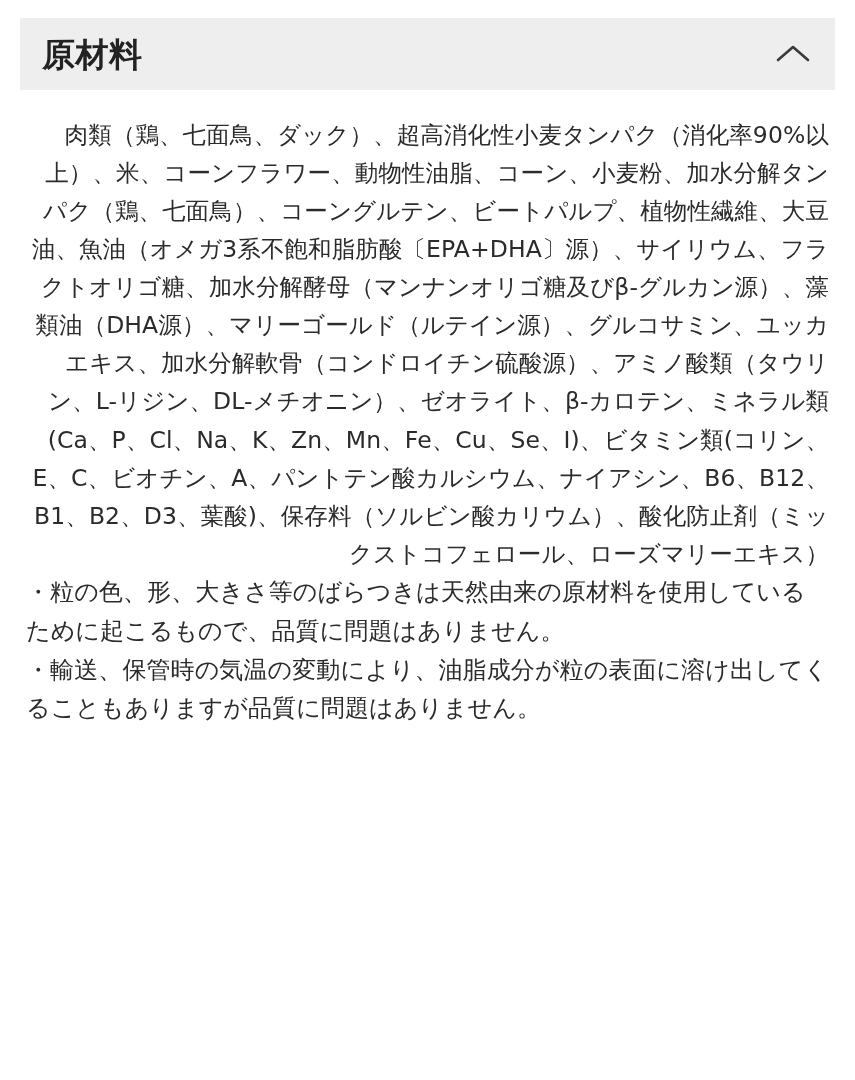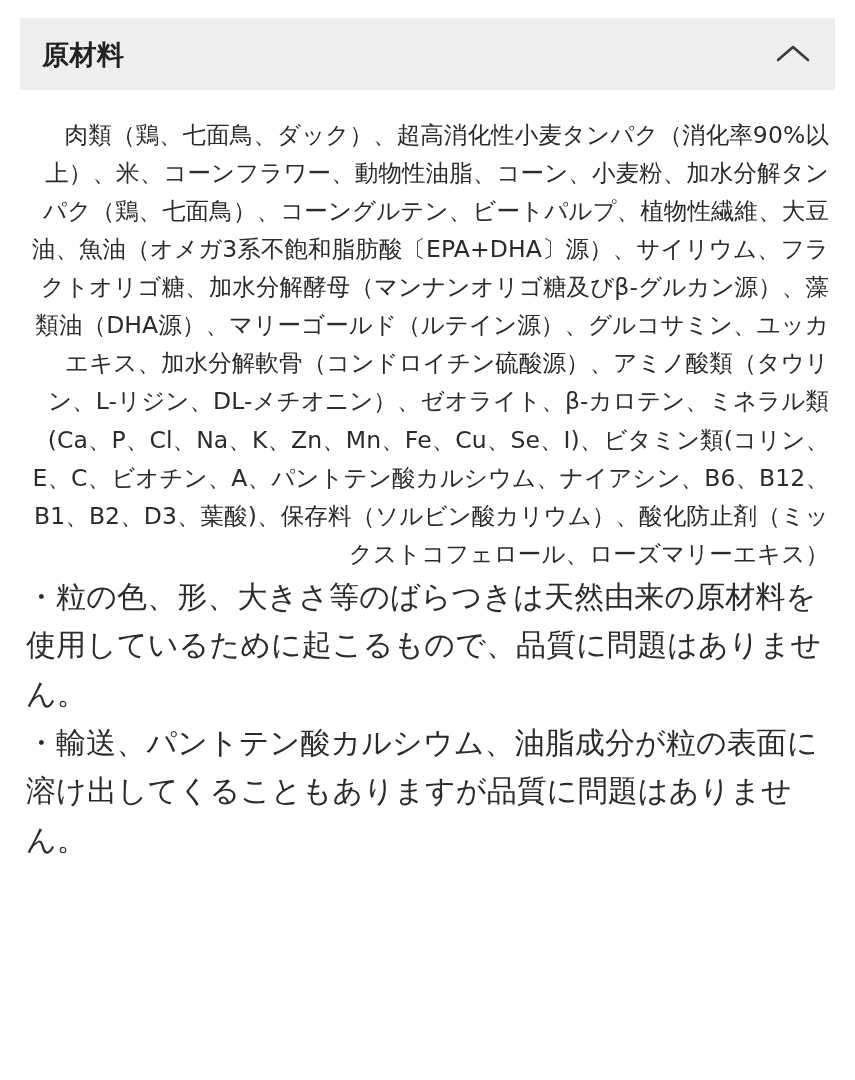--- a/index.html
+++ b/index.html
@@ -30,21 +30,21 @@
     height: 72px;
     margin: 0 20px;
     display: flex;
     align-items: center;
     justify-content: space-between;
     padding: 0 22px 0 22px;
     box-sizing: border-box;
   }
 
   .section-title {
-    font-size: 27px;
+    font-size: 33px;
     font-weight: bold;
     letter-spacing: 0.5px;
     color: #222222;
     line-height: 1;
   }
 
   .chevron {
     width: 40px;
     height: 40px;
     display: flex;
@@ -73,21 +73,21 @@
     white-space: normal;
     margin: 0;
   }
 
   .notes {
     margin: 0;
     padding: 0;
     list-style: none;
   }
   .notes li {
-    font-size: 30px;
+    font-size: 24px;
     line-height: 1.62;
     letter-spacing: 0.1px;
     color: #2b2b2b;
     word-break: break-all;
     margin: 0;
   }
 
   .spacer-bottom {
     height: 40px;
   }
@@ -105,19 +105,19 @@
       </svg>
     </div>
   </div>
 
   <div class="section-body">
 
     <p class="ingredients">肉類（鶏、七面鳥、ダック）、超高消化性小麦タンパク（消化率90%以上）、米、コーンフラワー、動物性油脂、コーン、小麦粉、加水分解タンパク（鶏、七面鳥）、コーングルテン、ビートパルプ、植物性繊維、大豆油、魚油（オメガ3系不飽和脂肪酸〔EPA+DHA〕源）、サイリウム、フラクトオリゴ糖、加水分解酵母（マンナンオリゴ糖及びβ-グルカン源）、藻類油（DHA源）、マリーゴールド（ルテイン源）、グルコサミン、ユッカエキス、加水分解軟骨（コンドロイチン硫酸源）、アミノ酸類（タウリン、L-リジン、DL-メチオニン）、ゼオライト、β-カロテン、ミネラル類(Ca、P、Cl、Na、K、Zn、Mn、Fe、Cu、Se、I)、ビタミン類(コリン、E、C、ビオチン、A、パントテン酸カルシウム、ナイアシン、B6、B12、B1、B2、D3、葉酸)、保存料（ソルビン酸カリウム）、酸化防止剤（ミックストコフェロール、ローズマリーエキス）</p>
 
     <ul class="notes">
       <li>・粒の色、形、大きさ等のばらつきは天然由来の原材料を使用しているために起こるもので、品質に問題はありません。</li>
-      <li>・輸送、パントテン酸カルシウム、油脂成分が粒の表面に溶け出してくることもありますが品質に問題はありません。</li>
+      <li>・輸送、保管時の気温の変動により、油脂成分が粒の表面に溶け出してくることもありますが品質に問題はありません。</li>
     </ul>
 
     <div class="spacer-bottom"></div>
   </div>
 
 </div>
 
 </body></html>

